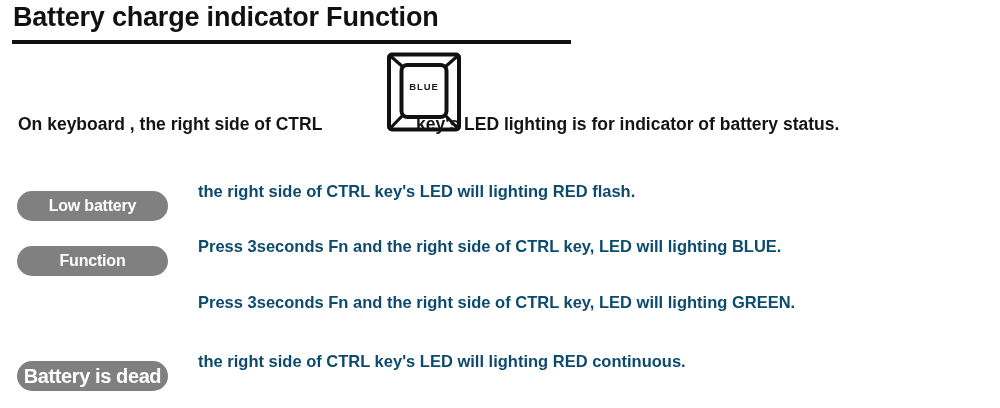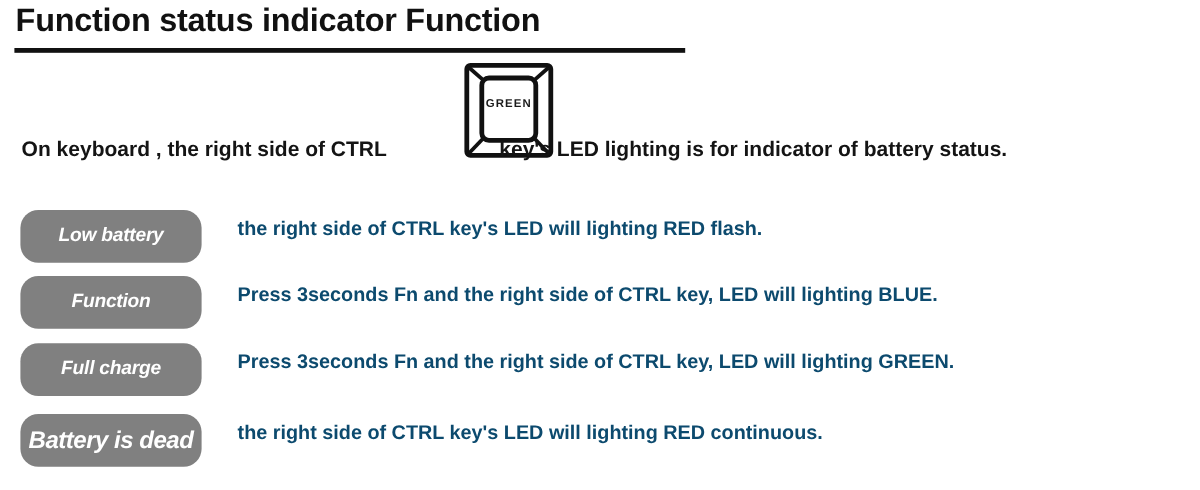--- a/index.html
+++ b/index.html
@@ -79,37 +79,36 @@
   
   .row {
     position: absolute;
     left: 0;
     width: 1000px;
     height: 32px;
   }
   .badge {
     position: absolute;
     left: 17px;
-    top: 0;
+    top: 16px;
     width: 151px;
-    height: 44px;
+    height: 30px;
     border-radius: 15px;
     background: #808080;
     color: #ffffff;
     font-size: 16px;
     font-weight: bold;
     letter-spacing: -0.2px;
     display: flex;
     align-items: center;
     justify-content: center;
     text-align: center;
     box-sizing: border-box;
     font-stretch: condensed;
     filter: blur(0.35px);
-    font-style: italic;
   }
   .badge.narrow { font-size: 20px; letter-spacing: -0.4px; }
   .desc {
     position: absolute;
     left: 198px;
     top: 4px;
     font-size: 16.5px;
     font-weight: 600;
     line-height: 24px;
     white-space: nowrap;
@@ -117,56 +116,55 @@
   }
 
   .r0 { top: 175px; }
   .r1 { top: 230px; }
   .r2 { top: 286px; }
   .r3 { top: 345px; }
 </style>
 </head>
 <body>
 
-<div class="page-title">Function status indicator Function</div>
+<div class="page-title">Battery charge indicator Function</div>
 
 <div class="title-rule"></div>
 
 <div class="keycap-wrap">
   <svg width="76" height="80" viewBox="0 0 76 80" xmlns="http://www.w3.org/2000/svg">
 
     <rect x="3" y="2.5" width="70" height="75" rx="3" ry="3" fill="#ffffff" stroke="#111111" stroke-width="4"></rect>
 
     <rect x="15.5" y="13" width="45" height="52" rx="6" ry="6" fill="#ffffff" stroke="#111111" stroke-width="4"></rect>
 
     <line x1="5" y1="4.5" x2="17" y2="15" stroke="#111111" stroke-width="3.2"></line>
     <line x1="71" y1="4.5" x2="59" y2="15" stroke="#111111" stroke-width="3.2"></line>
     <line x1="5" y1="75.5" x2="17" y2="63" stroke="#111111" stroke-width="3.2"></line>
     <line x1="71" y1="75.5" x2="59" y2="63" stroke="#111111" stroke-width="3.2"></line>
   </svg>
-  <div class="keycap-label">GREEN</div>
+  <div class="keycap-label">BLUE</div>
 </div>
 
 <div class="intro-line">
   <span class="seg">On keyboard , the right side of CTRL</span>
   <span style="display:inline-block;width:84px"></span>
   <span class="seg">key's LED lighting is for indicator of battery status.</span>
 </div>
 
 <div class="row r0">
   <div class="badge">Low battery</div>
   <div class="desc">the right side of CTRL key's LED will lighting RED flash.</div>
 </div>
 
 <div class="row r1">
   <div class="badge">Function</div>
   <div class="desc">Press 3seconds Fn and the right side of CTRL key, LED will lighting BLUE.</div>
 </div>
 
 <div class="row r2">
-  <div class="badge">Full charge</div>
   <div class="desc">Press 3seconds Fn and the right side of CTRL key, LED will lighting GREEN.</div>
 </div>
 
 <div class="row r3">
   <div class="badge narrow">Battery is dead</div>
   <div class="desc">the right side of CTRL key's LED will lighting RED continuous.</div>
 </div>
 
 </body></html>

